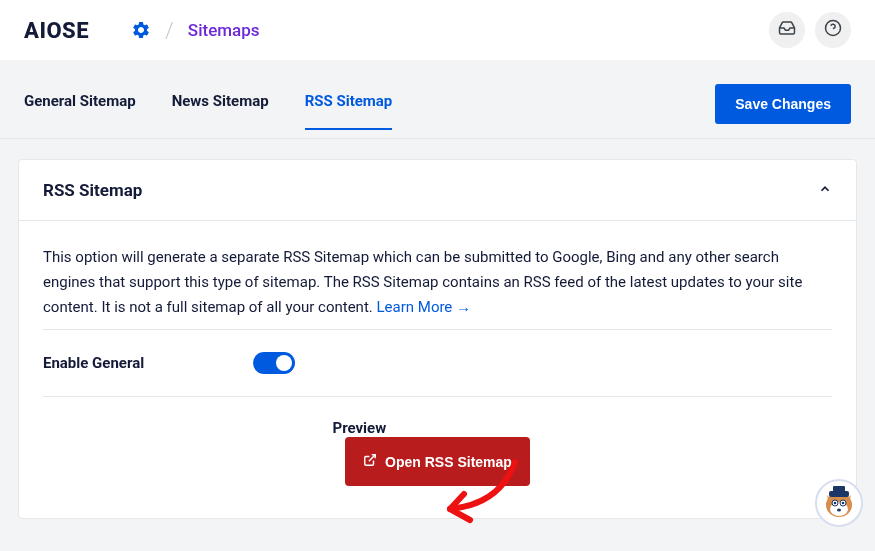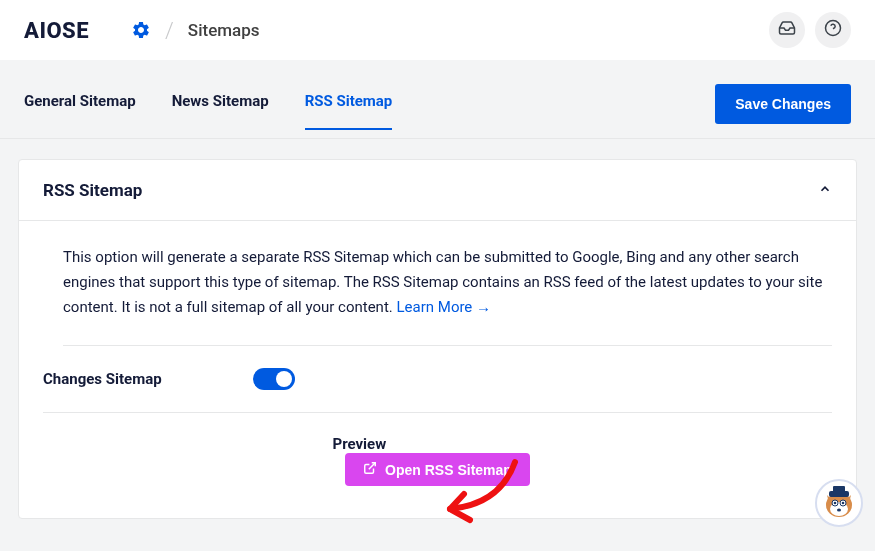--- a/index.html
+++ b/index.html
@@ -37,21 +37,21 @@
       display: inline-flex;
       margin-left: 2px;
     }
     .logo-divider {
       color: #c8c9cb;
       font-size: 22px;
       font-weight: 300;
     }
     .page-title {
       font-size: 17px;
-      color: #404040;
+      color: #6d28d9;
       font-weight: 500;
     }
     .header-right {
       display: flex;
       gap: 10px;
     }
     .icon-btn {
       width: 36px;
       height: 36px;
       border-radius: 50%;
@@ -114,23 +114,22 @@
       font-weight: 700;
       color: #141b38;
     }
     .panel-body {
       padding: 24px;
     }
     .description {
       font-size: 15px;
       line-height: 1.65;
       color: #141b38;
-      padding-bottom: 26px;
+      padding-bottom: 10px;
       border-bottom: 1px solid #e6e7e8;
-      margin-left: 20px;
     }
     .learn-more {
       color: #005ae0;
       text-decoration: none;
       cursor: pointer;
     }
     .field-row {
       display: flex;
       align-items: center;
       padding: 22px 0;
@@ -160,25 +159,25 @@
       content: '';
       position: absolute;
       width: 16px;
       height: 16px;
       background: #fff;
       border-radius: 50%;
       top: 3px;
       right: 3px;
     }
     .open-btn {
-      background: #d946ef;
+      background: #b91c1c;
       color: #fff;
       font-size: 14px;
       font-weight: 700;
-      padding: 8px 18px;
+      padding: 16px 18px;
       border: none;
       border-radius: 4px;
       cursor: pointer;
       display: inline-flex;
       align-items: center;
       gap: 8px;
     }
     .arrow-annotation {
       position: absolute;
       left: 430px;
@@ -253,21 +252,21 @@
       <svg width="14" height="14" viewBox="0 0 24 24" fill="none" stroke="#141b38" stroke-width="3">
           <polyline points="18 15 12 9 6 15"></polyline>
         </svg>
     </span>
   </div>
   <div class="panel-body">
     <div class="description">
       <span>This option will generate a separate RSS Sitemap which can be submitted to Google, Bing and any other search engines that support this type of sitemap. The RSS Sitemap contains an RSS feed of the latest updates to your site content. It is not a full sitemap of all your content. </span><a class="learn-more">Learn More →</a>
     </div>
     <div class="field-row">
-      <div class="field-label">Changes Sitemap</div>
+      <div class="field-label">Enable General</div>
       <div class="toggle"></div>
     </div>
     <div class="field-row">
       <div class="field-label">Preview</div>
       <button class="open-btn">
         <span>
           <svg width="14" height="14" viewBox="0 0 24 24" fill="none" stroke="#fff" stroke-width="2.5">
               <path d="M18 13v6a2 2 0 0 1-2 2H5a2 2 0 0 1-2-2V8a2 2 0 0 1 2-2h6"></path>
               <polyline points="15 3 21 3 21 9"></polyline>
               <line x1="10" y1="14" x2="21" y2="3"></line>

